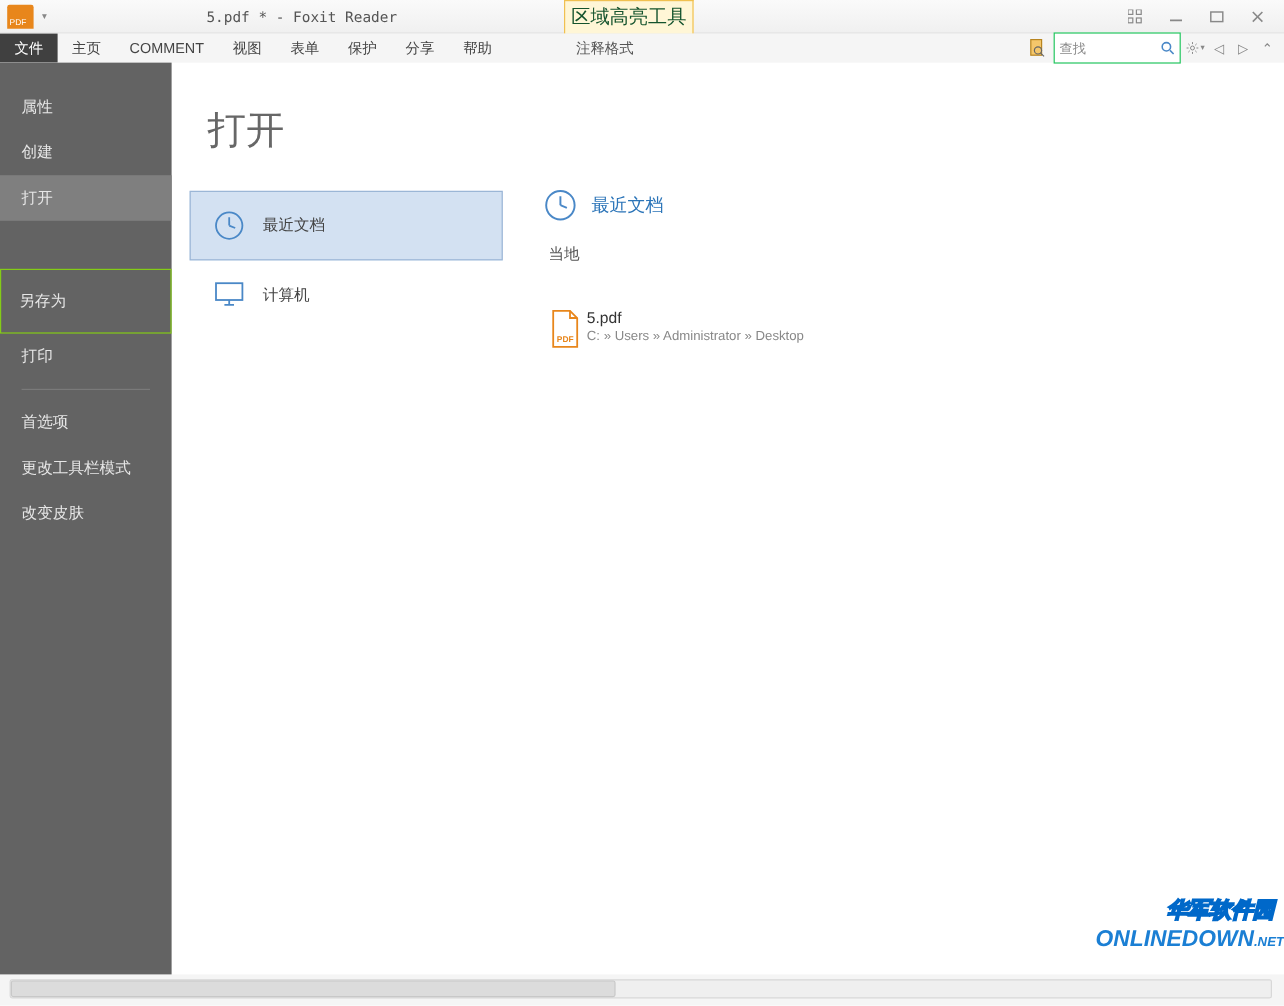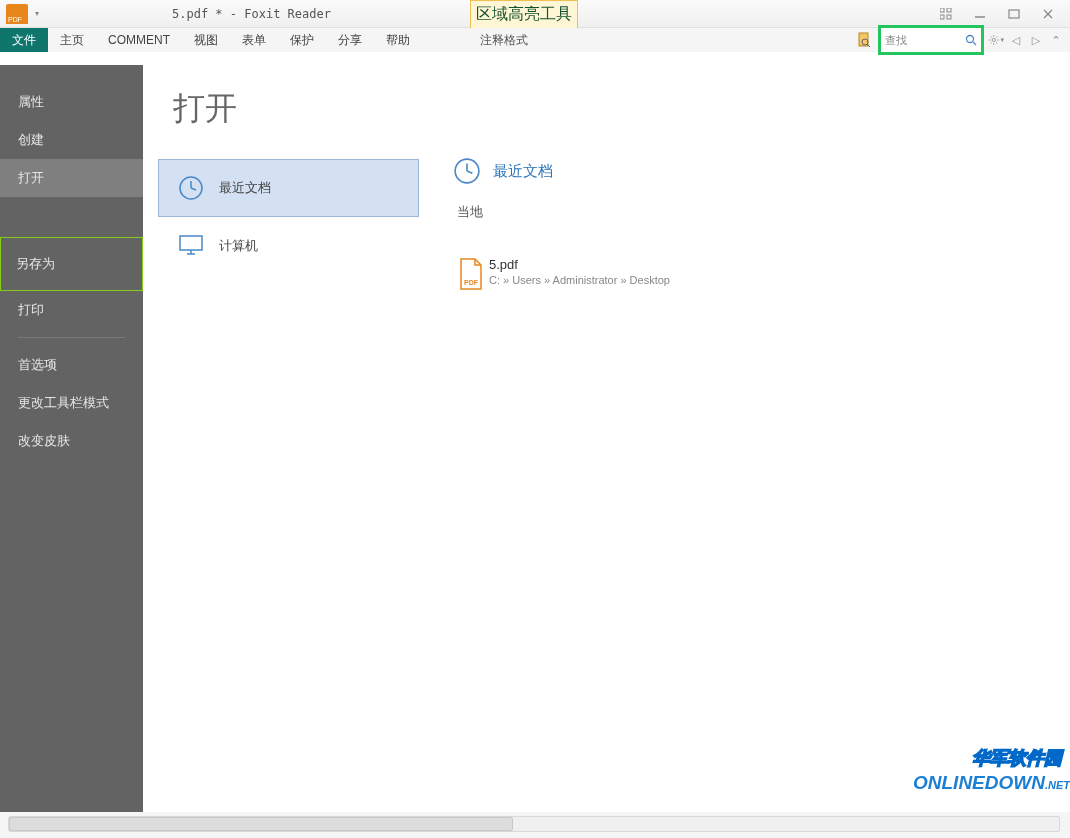--- a/index.html
+++ b/index.html
@@ -11,29 +11,29 @@
 .pdf-logo::after { content: "PDF"; color: #fff; font-size: 7px; position: absolute; bottom: 1px; left: 2px; }
 .qat-drop { width: 10px; height: 18px; display: flex; align-items: center; justify-content: center; color: #888; font-size: 8px; }
 .title-text { flex: 0 0 auto; margin-left: 130px; color: #555; font-family: "SimSun", monospace; font-size: 12px; }
 .title-spacer { flex: 1; }
 .context-tab-header { position: absolute; left: 450px; top: 0; width: 108px; height: 28px; background: #fff6d6; border: 1px solid #f0c050; border-bottom: none; display: flex; align-items: center; justify-content: center; color: #14532d; font-size: 16px; margin-left: 20px; }
 .win-controls { display: flex; gap: 18px; padding-right: 14px; color: #888; align-items: center; }
 .win-btn { width: 16px; height: 16px; display: flex; align-items: center; justify-content: center; cursor: pointer; font-size: 13px; }
 
 .ribbon-tabs { height: 24px; background: #f5f5f5; display: flex; align-items: stretch; font-size: 12px; position: relative; }
 .tab { padding: 0 12px; display: flex; align-items: center; color: #444; cursor: pointer; }
-.tab.active { background: #0f766e; color: #fff; }
+.tab.active { background: #404040; color: #fff; }
 .context-tab-sub { position: absolute; left: 450px; width: 108px; text-align: center; line-height: 24px; color: #555; font-size: 12px; }
 .ribbon-right { position: absolute; right: 6px; top: 0; height: 24px; display: flex; align-items: center; gap: 4px; }
 .find-icon { width: 20px; height: 18px; display: flex; align-items: center; justify-content: center; }
-.find-box { width: 106px; height: 18px; border: 3px solid #22c55e; background: #fff; font-size: 11px; padding: 12px 4px; color: #888; display: flex; align-items: center; justify-content: space-between; }
+.find-box { width: 106px; height: 18px; border: 1px solid #22c55e; background: #fff; font-size: 11px; padding: 12px 4px; color: #888; display: flex; align-items: center; justify-content: space-between; }
 .rb-icon { width: 16px; height: 16px; display: flex; align-items: center; justify-content: center; color: #888; font-size: 11px; }
 
 .backstage { display: flex; height: 760px; background: #fff; }
-.bs-sidebar { width: 143px; background: #636363; color: #e6e6e6; font-size: 13px; padding-top: 18px; margin-top: 13px; }
+.bs-sidebar { width: 143px; background: #636363; color: #e6e6e6; font-size: 13px; padding-top: 18px; }
 .bs-item { padding: 10px 18px; cursor: pointer; }
 .bs-item.active { background: #7f7f7f; }
 .bs-item.highlight { border: 1px solid #84cc16; padding: 17px 15px; }
 .bs-sep { border-top: 1px solid #7a7a7a; margin: 8px 18px; }
 
 .bs-main { flex: 1; padding: 35px 0 0 0; display: flex; }
 .bs-col1 { width: 280px; padding-left: 0; }
 .bs-title { font-size: 32px; color: #676767; font-weight: 300; padding-left: 30px; margin-bottom: 28px; }
 .bs-opt { display: flex; align-items: center; gap: 14px; padding: 14px 18px; border: 1px solid transparent; cursor: pointer; font-size: 13px; color: #444; margin-left: 15px; margin-right: 4px; }
 .bs-opt.selected { background: #d3e1f2; border: 1px solid #9bb6d6; }

